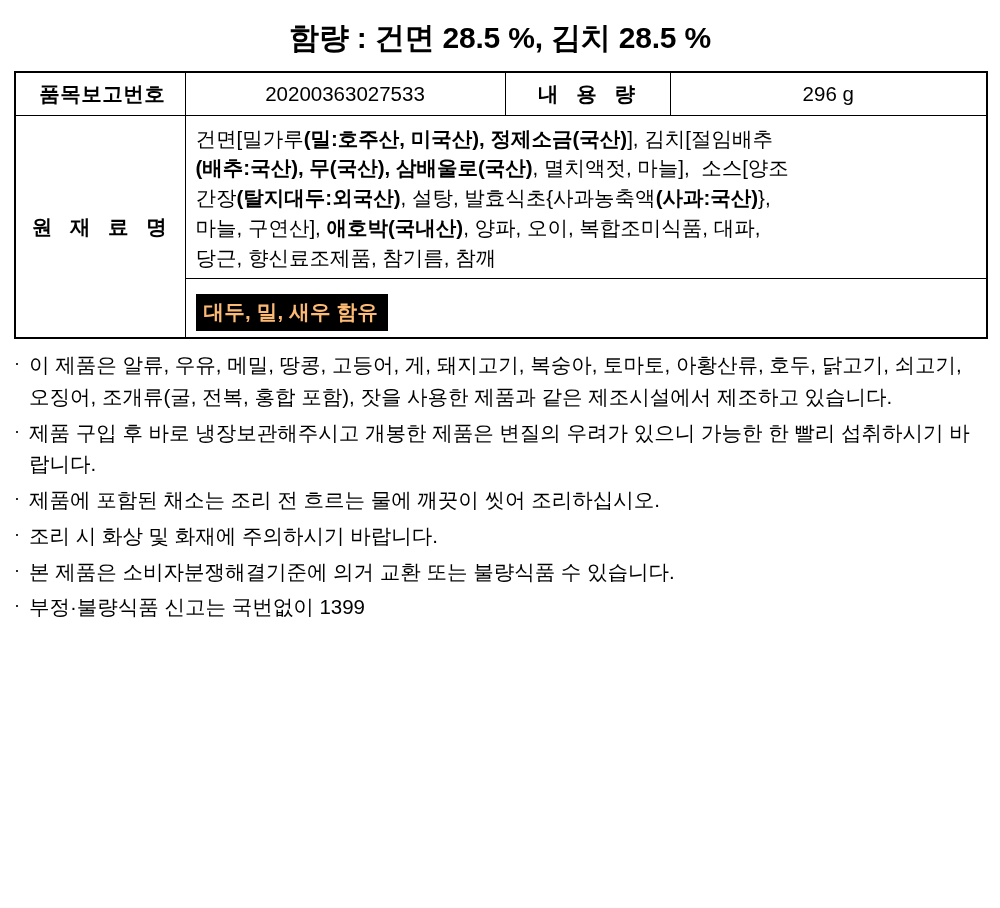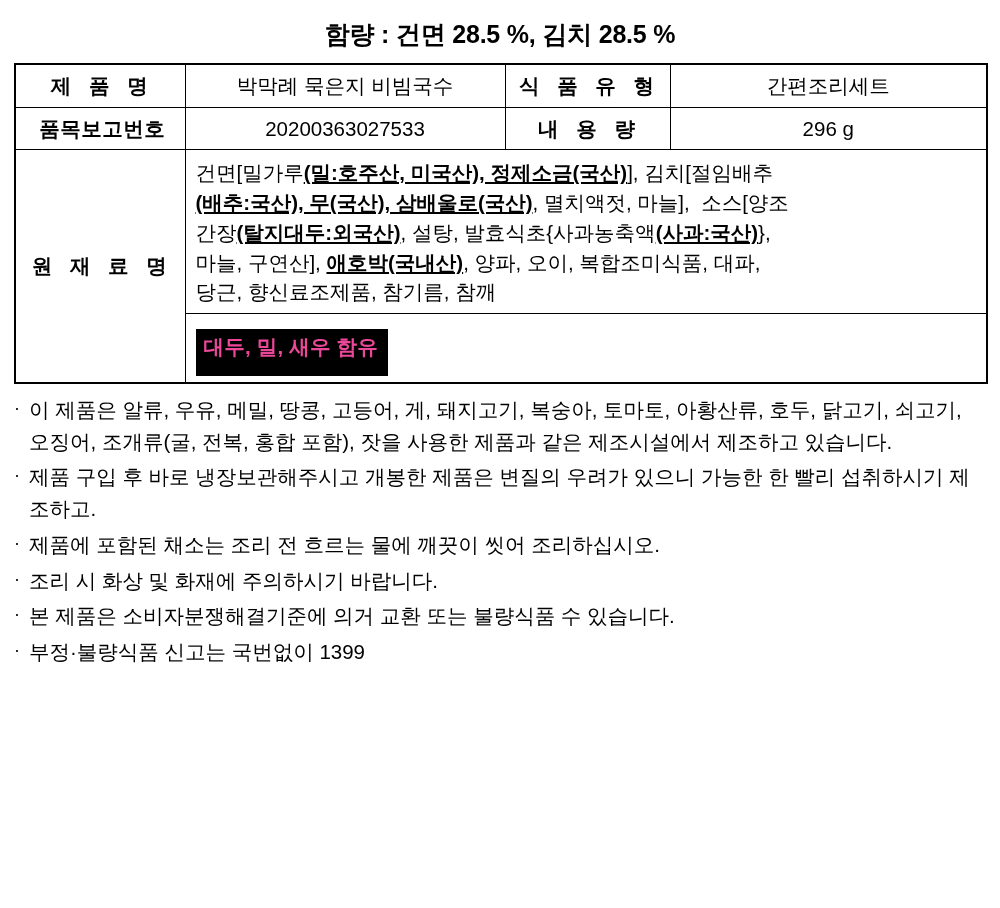--- a/index.html
+++ b/index.html
@@ -15,21 +15,21 @@
     color: #000000;
     overflow: hidden;
   }
   .page {
     width: 1000px;
     height: 908px;
     padding: 14px 14px 0 14px;
   }
   .headline {
     text-align: center;
-    font-size: 25px;
+    font-size: 30px;
     font-weight: bold;
     letter-spacing: -0.2px;
     margin: 4px 0 12px 0;
   }
   table.spec {
     width: 972px;
     border-collapse: collapse;
     table-layout: fixed;
     border: 2px solid #000;
   }
@@ -48,28 +48,28 @@
     white-space: nowrap;
   }
   .lbl.tight { letter-spacing: 0.5px; }
   .ctr { text-align: center; }
   .ing-cell {
     text-align: left;
     padding: 8px 10px 0 10px !important;
     line-height: 1.55;
   }
   .ing-text { font-size: 20.5px; }
-  .ing-text b { font-weight: bold; text-decoration: underline; }
+  .ing-text b { font-weight: bold; }
   .allergy {
     display: inline-block;
     background: #000;
-    color: #ec4899;
+    color: #fdba74;
     font-weight: bold;
     font-size: 20.5px;
-    padding: 3px 10px 14px 8px;
+    padding: 3px 10px 4px 8px;
     margin-top: 9px;
     margin-bottom: 2px;
     letter-spacing: 0.2px;
   }
   .allergy-wrap {
     margin: 6px -10px 0 -10px;
     padding: 0 10px;
     border-top: 1px solid #000;
     padding-top: 6px;
     padding-bottom: 4px;
@@ -105,26 +105,20 @@
 
   <table class="spec">
     <colgroup>
       <col style="width:170px">
       <col style="width:320px">
       <col style="width:165px">
       <col style="width:317px">
     </colgroup>
     <tbody>
       <tr>
-        <td class="lbl">제 품 명</td>
-        <td class="ctr">박막례 묵은지 비빔국수</td>
-        <td class="lbl">식 품 유 형</td>
-        <td class="ctr">간편조리세트</td>
-      </tr>
-      <tr>
         <td class="lbl tight">품목보고번호</td>
         <td class="ctr">20200363027533</td>
         <td class="lbl">내 용 량</td>
         <td class="ctr">296 g</td>
       </tr>
       <tr>
         <td class="lbl">원 재 료 명</td>
         <td class="ing-cell" colspan="3">
           <div class="ing-text">건면[밀가루<b>(밀:호주산, 미국산), 정제소금(국산)</b>], 김치[절임배추</div>
           <div class="ing-text"><b>(배추:국산), 무(국산), 삼배울로(국산)</b>, 멸치액젓, 마늘],&nbsp; 소스[양조</div>
@@ -139,21 +133,21 @@
     </tbody>
   </table>
 
   <div class="notes">
     <div class="note">
       <span class="bullet">·</span>
       <span class="note-text">이 제품은 알류, 우유, 메밀, 땅콩, 고등어, 게, 돼지고기, 복숭아, 토마토, 아황산류, 호두, 닭고기, 쇠고기, 오징어, 조개류(굴, 전복, 홍합 포함), 잣을 사용한 제품과 같은 제조시설에서 제조하고 있습니다.</span>
     </div>
     <div class="note">
       <span class="bullet">·</span>
-      <span class="note-text">제품 구입 후 바로 냉장보관해주시고 개봉한 제품은 변질의 우려가 있으니 가능한 한 빨리 섭취하시기 제조하고.</span>
+      <span class="note-text">제품 구입 후 바로 냉장보관해주시고 개봉한 제품은 변질의 우려가 있으니 가능한 한 빨리 섭취하시기 바랍니다.</span>
     </div>
     <div class="note">
       <span class="bullet">·</span>
       <span class="note-text">제품에 포함된 채소는 조리 전 흐르는 물에 깨끗이 씻어 조리하십시오.</span>
     </div>
     <div class="note">
       <span class="bullet">·</span>
       <span class="note-text">조리 시 화상 및 화재에 주의하시기 바랍니다.</span>
     </div>
     <div class="note">

